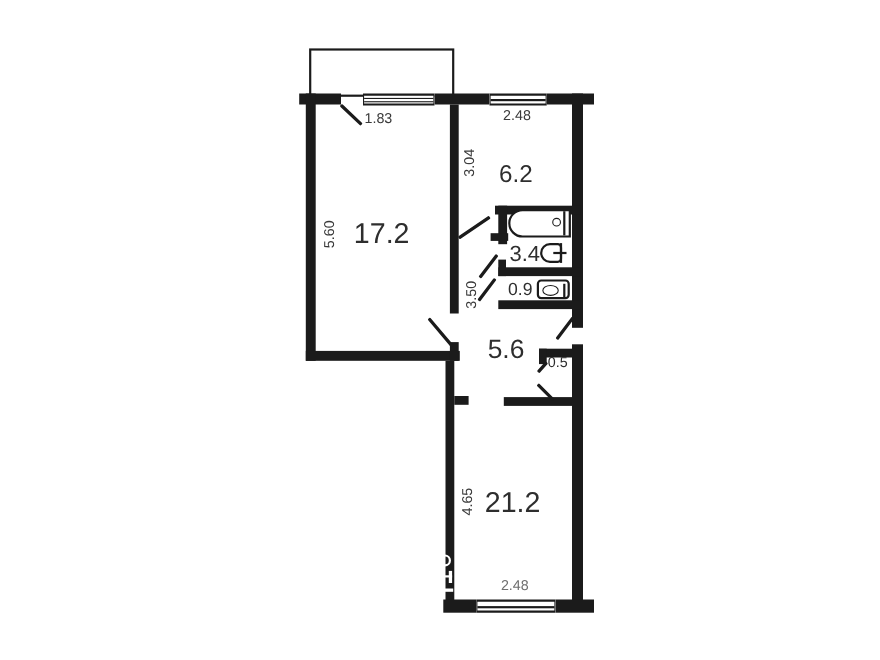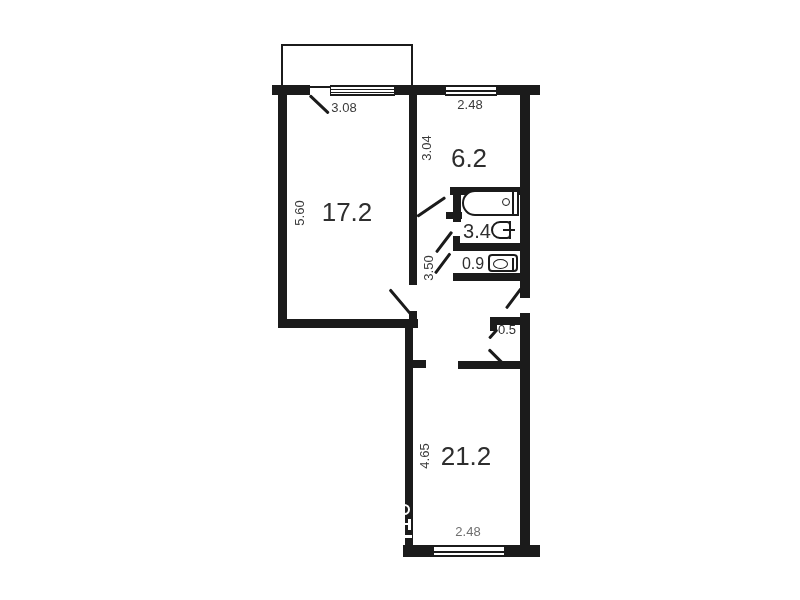--- a/index.html
+++ b/index.html
@@ -23,21 +23,21 @@
   .wline{position:absolute;left:0;width:100%;height:1.5px;background:var(--wall);}
   .door{position:absolute;height:2.5px;background:var(--wall);transform-origin:0 50%;border-radius:1px;}
   .fixture{position:absolute;border:2px solid var(--wall);background:var(--background);box-sizing:border-box;}
   .fline{position:absolute;background:var(--wall);}
   .fring{position:absolute;border:1.5px solid var(--wall);border-radius:50%;background:var(--background);box-sizing:border-box;}
   .lbl{position:absolute;display:flex;align-items:center;justify-content:center;
        color:var(--room-text);white-space:nowrap;}
   .dim{font-size:13px;color:var(--dim-text);}
   .vdim{transform:rotate(-90deg);}
   .area-lg{font-size:26px;}
-  .area-md{font-size:26px;}
+  .area-md{font-size:22px;}
   .kitchen-name{font-size:21px;}
   .wm{position:absolute;background:#ffffff;}
   .wm-ring{position:absolute;border:2px solid #ffffff;border-radius:50%;box-sizing:border-box;background:transparent;}
 </style>
 </head>
 <body>
 
 <div id="plan">
 
   <div class="thinrect" style="left:281px;top:44px;width:132px;height:44px;"></div>
@@ -96,24 +96,25 @@
 
   <div class="fixture" style="left:488px;top:254px;width:30px;height:18px;border-radius:4px;">
     <div class="fring" style="left:3px;top:3px;width:15px;height:10px;"></div>
     <div class="fline" style="left:22px;top:2px;width:2px;height:12px;"></div>
   </div>
 
   <div class="lbl area-lg" style="left:297px;top:196px;width:100px;height:32px;">17.2</div>
   <div class="lbl area-md" style="left:419px;top:145px;width:100px;height:26px;">6.2</div>
   <div class="lbl" style="left:447px;top:219px;width:60px;height:24px;font-size:20px;">3.4</div>
   <div class="lbl" style="left:443px;top:254px;width:60px;height:19px;font-size:16px;">0.9</div>
+  <div class="lbl" style="left:410px;top:303px;width:100px;height:30px;font-size:24px;">5.6</div>
   <div class="lbl" style="left:487px;top:321px;width:40px;height:16px;font-size:13px;">0.5</div>
   <div class="lbl area-lg" style="left:416px;top:440px;width:100px;height:32px;">21.2</div>
 
-  <div class="lbl dim" style="left:314px;top:99px;width:60px;height:16px;">3.08</div>
+  <div class="lbl dim" style="left:314px;top:99px;width:60px;height:16px;">1.83</div>
   <div class="lbl dim" style="left:440px;top:96px;width:60px;height:16px;">2.48</div>
   <div class="lbl dim vdim" style="left:396px;top:140px;width:60px;height:16px;">3.04</div>
   <div class="lbl dim vdim" style="left:269px;top:205px;width:60px;height:16px;">5.60</div>
   <div class="lbl dim vdim" style="left:398px;top:260px;width:60px;height:16px;">3.50</div>
   <div class="lbl dim vdim" style="left:394px;top:448px;width:60px;height:16px;">4.65</div>
   <div class="lbl dim" style="left:438px;top:523px;width:60px;height:16px;color:var(--faded-dim-text);">2.48</div>
 
   <div class="wm-ring" style="left:399px;top:504px;width:11px;height:11px;"></div>
   <div class="wm" style="left:401px;top:519px;width:3px;height:11px;"></div>
   <div class="wm" style="left:408px;top:519px;width:3px;height:11px;"></div>

